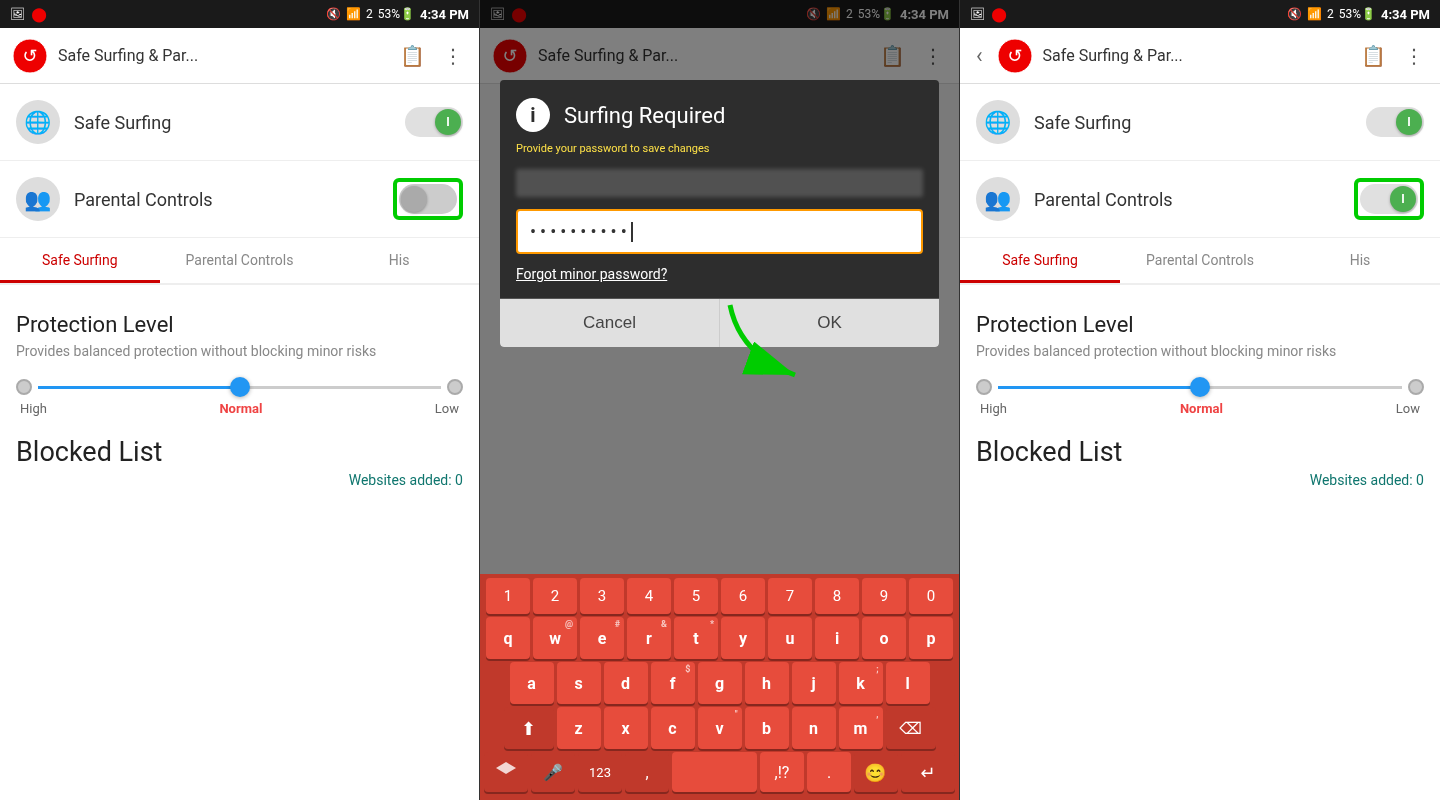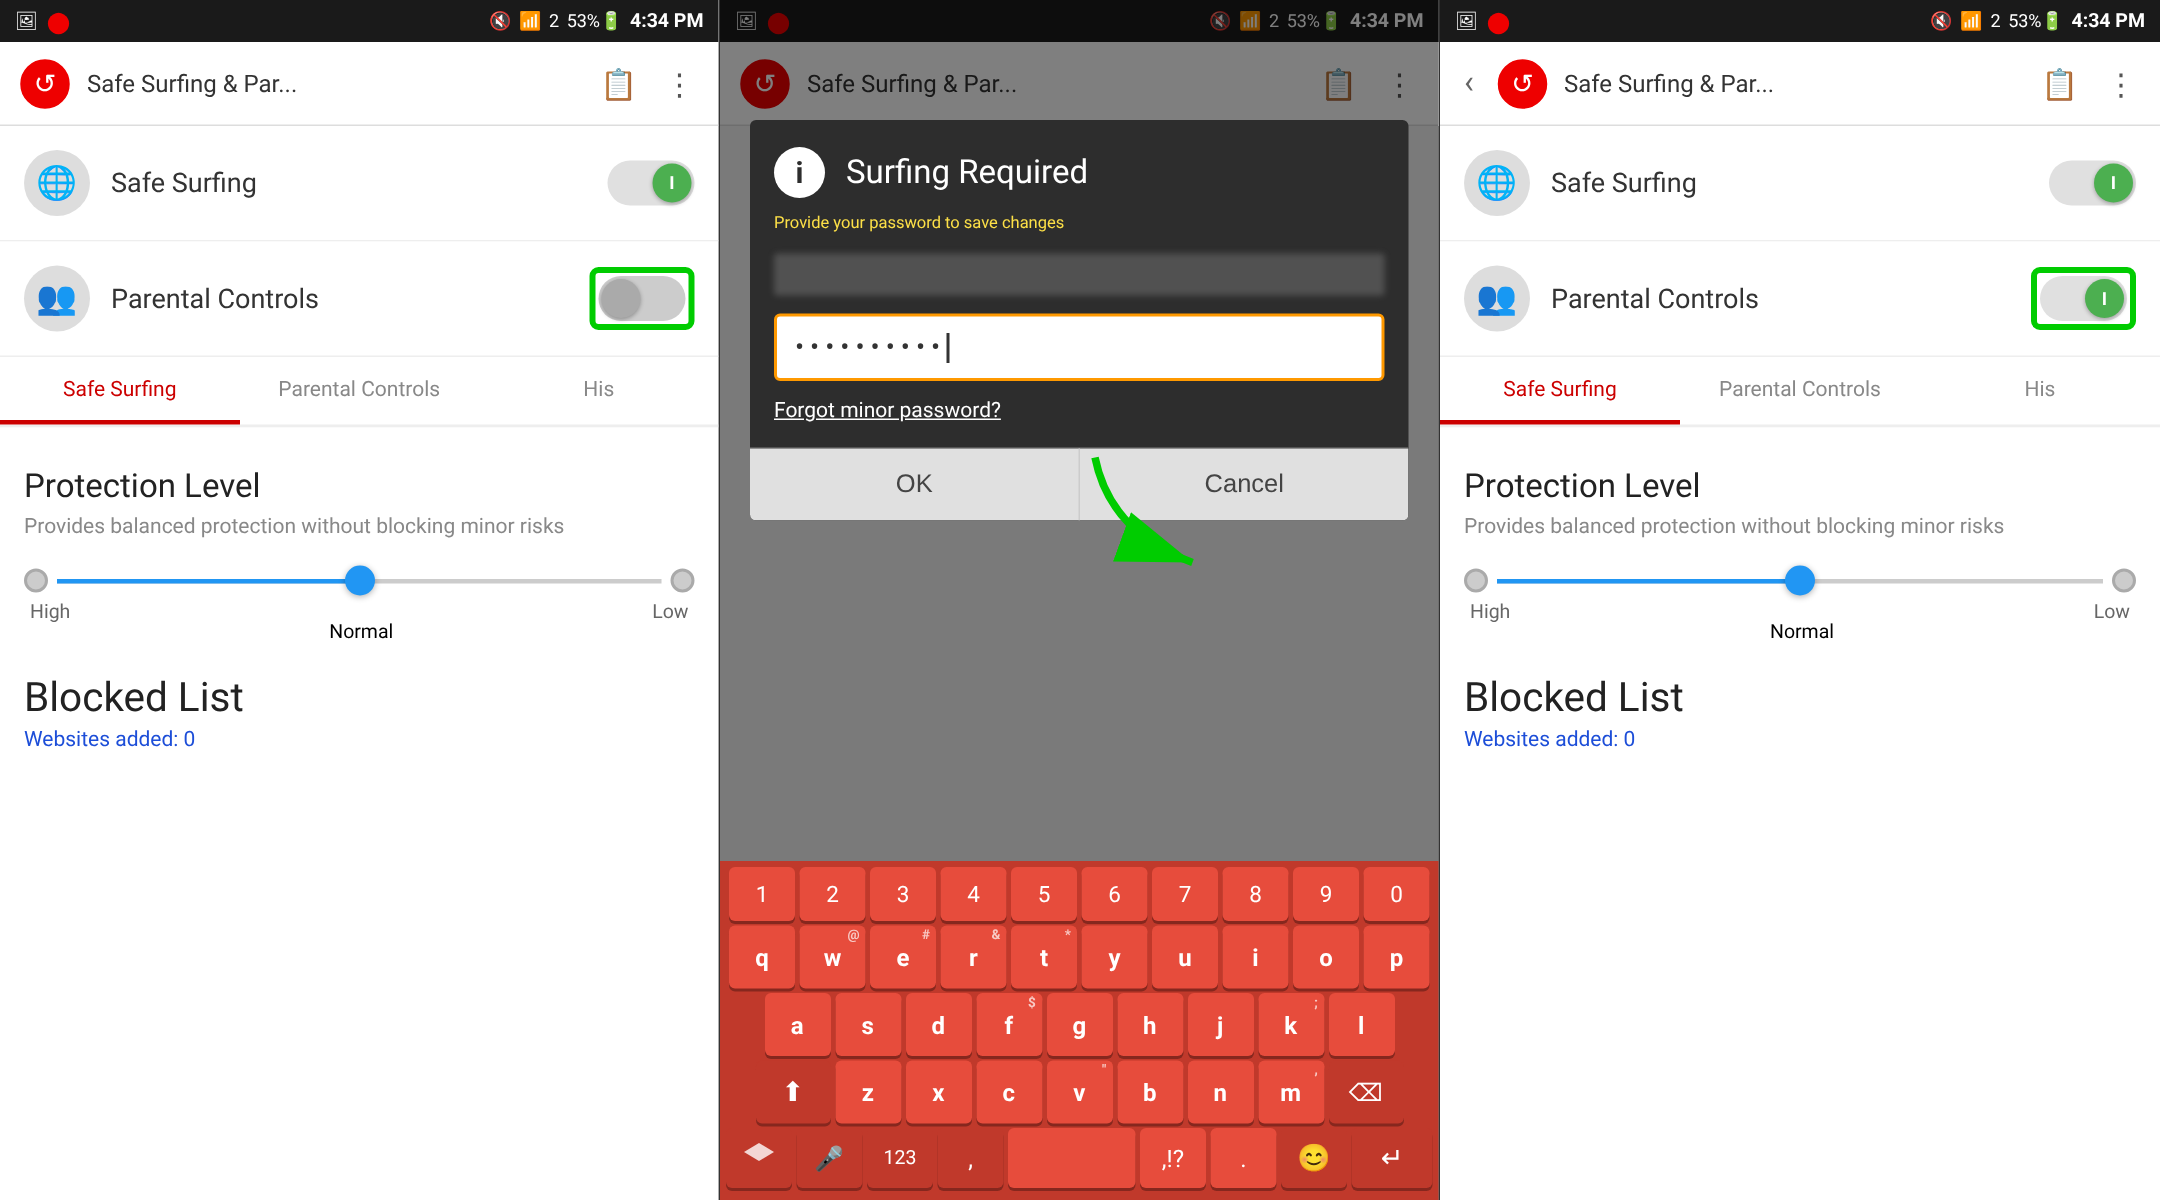--- a/index.html
+++ b/index.html
@@ -246,34 +246,34 @@
     }
     .slider-labels {
       display: flex;
       justify-content: space-between;
       font-size: 13px;
       color: #666;
       margin-bottom: 20px;
       padding: 0 4px;
     }
     .slider-label-normal {
-      font-weight: normal;
-      color: #000000;
-      margin-top: 13px;
+      font-weight: bold;
+      color: #ef4444;
     }
 
     
     .blocked-title {
       font-size: 27px;
       color: #222;
       margin-bottom: 4px;
     }
     .blocked-desc {
       font-size: 14px;
-      color: #1d4ed8;
+      color: #0f766e;
+      text-align: right;
     }
 
     
     .middle-panel {
       width: 480px;
       height: 800px;
       display: flex;
       flex-direction: column;
       background: #f5f5f5;
       position: relative;
@@ -729,22 +729,22 @@
       <div class="dialog-subtitle">Provide your password to save changes</div>
 
       <div class="dialog-blur-row"></div>
 
       <div class="password-input-wrapper">
         <span class="password-dots">••••••••••</span>
         <span class="password-cursor"></span>
       </div>
       <span class="forgot-link">Forgot minor password?</span>
       <div class="dialog-buttons">
+        <button class="dialog-btn">Cancel</button>
         <button class="dialog-btn">OK</button>
-        <button class="dialog-btn">Cancel</button>
       </div>
     </div>
 
     <svg class="arrow-svg" viewBox="0 0 120 100">
       <defs>
         <marker id="arrowhead" markerWidth="10" markerHeight="7" refX="10" refY="3.5" orient="auto">
           <polygon points="0 0, 10 3.5, 0 7" fill="#00cc00"></polygon>
         </marker>
       </defs>
       <path d="M 20 10 Q 30 60 85 80" stroke="#00cc00" stroke-width="5" fill="none" marker-end="url(#arrowhead)"></path>

